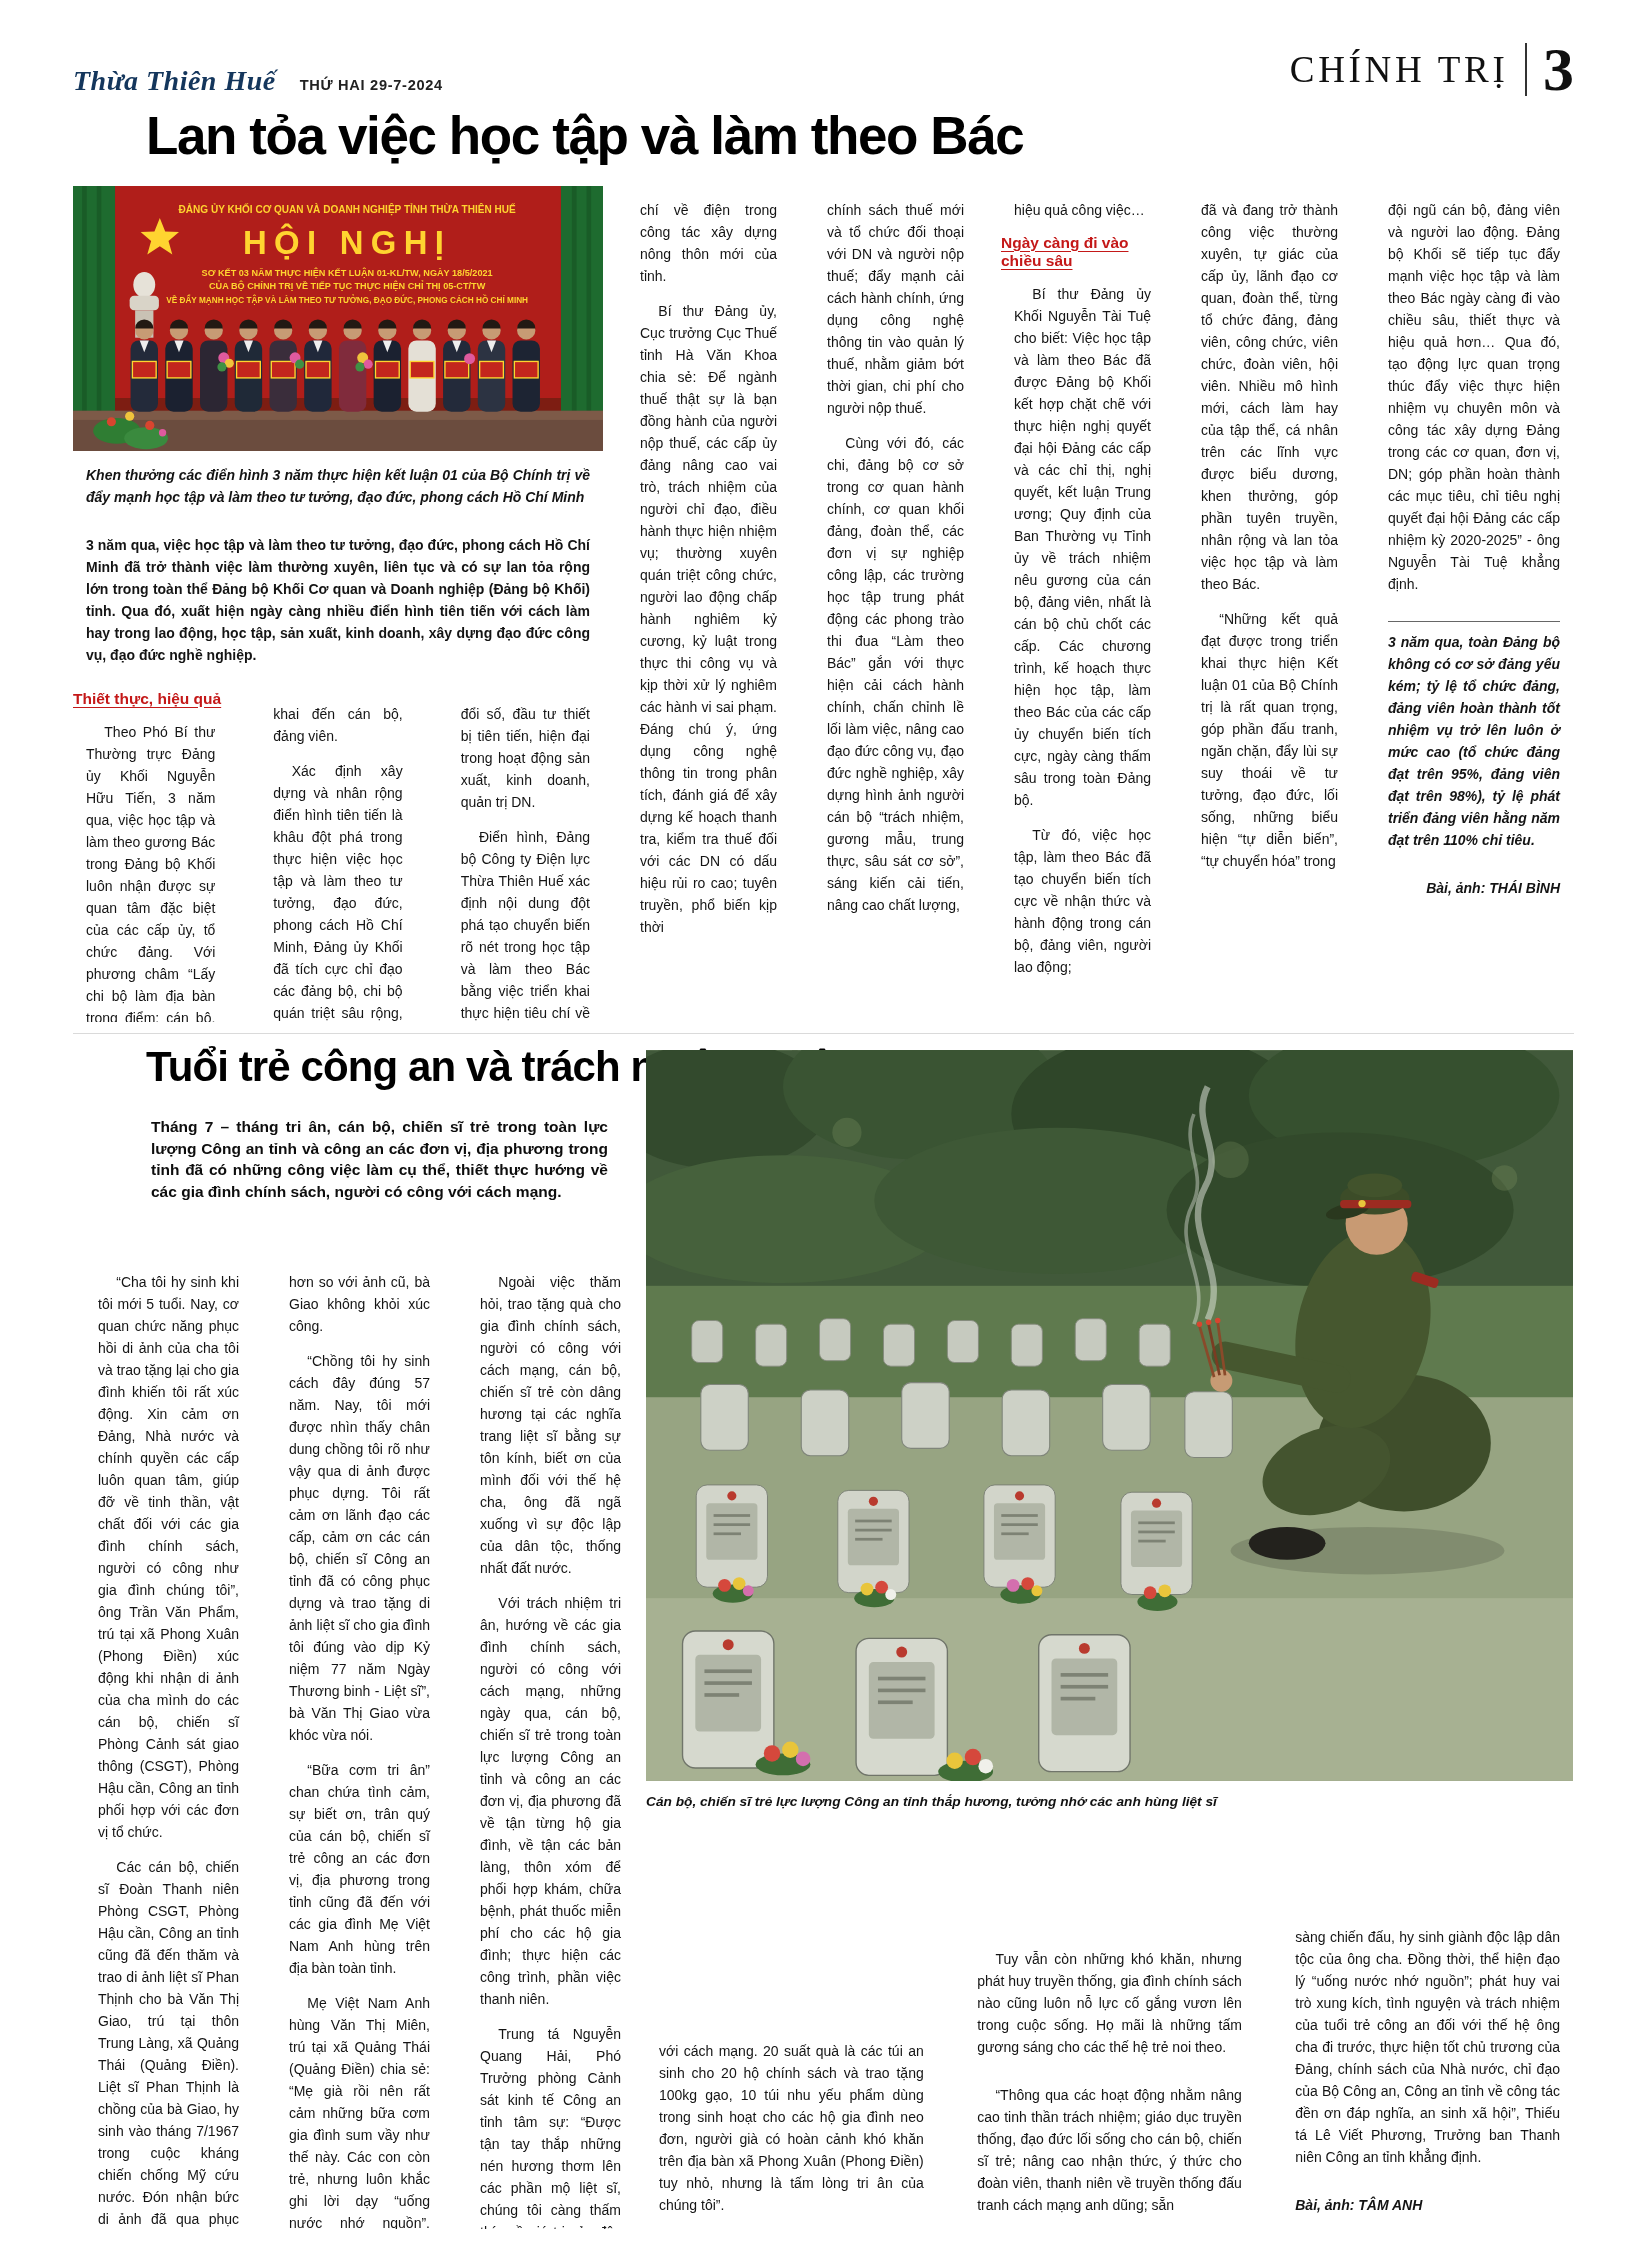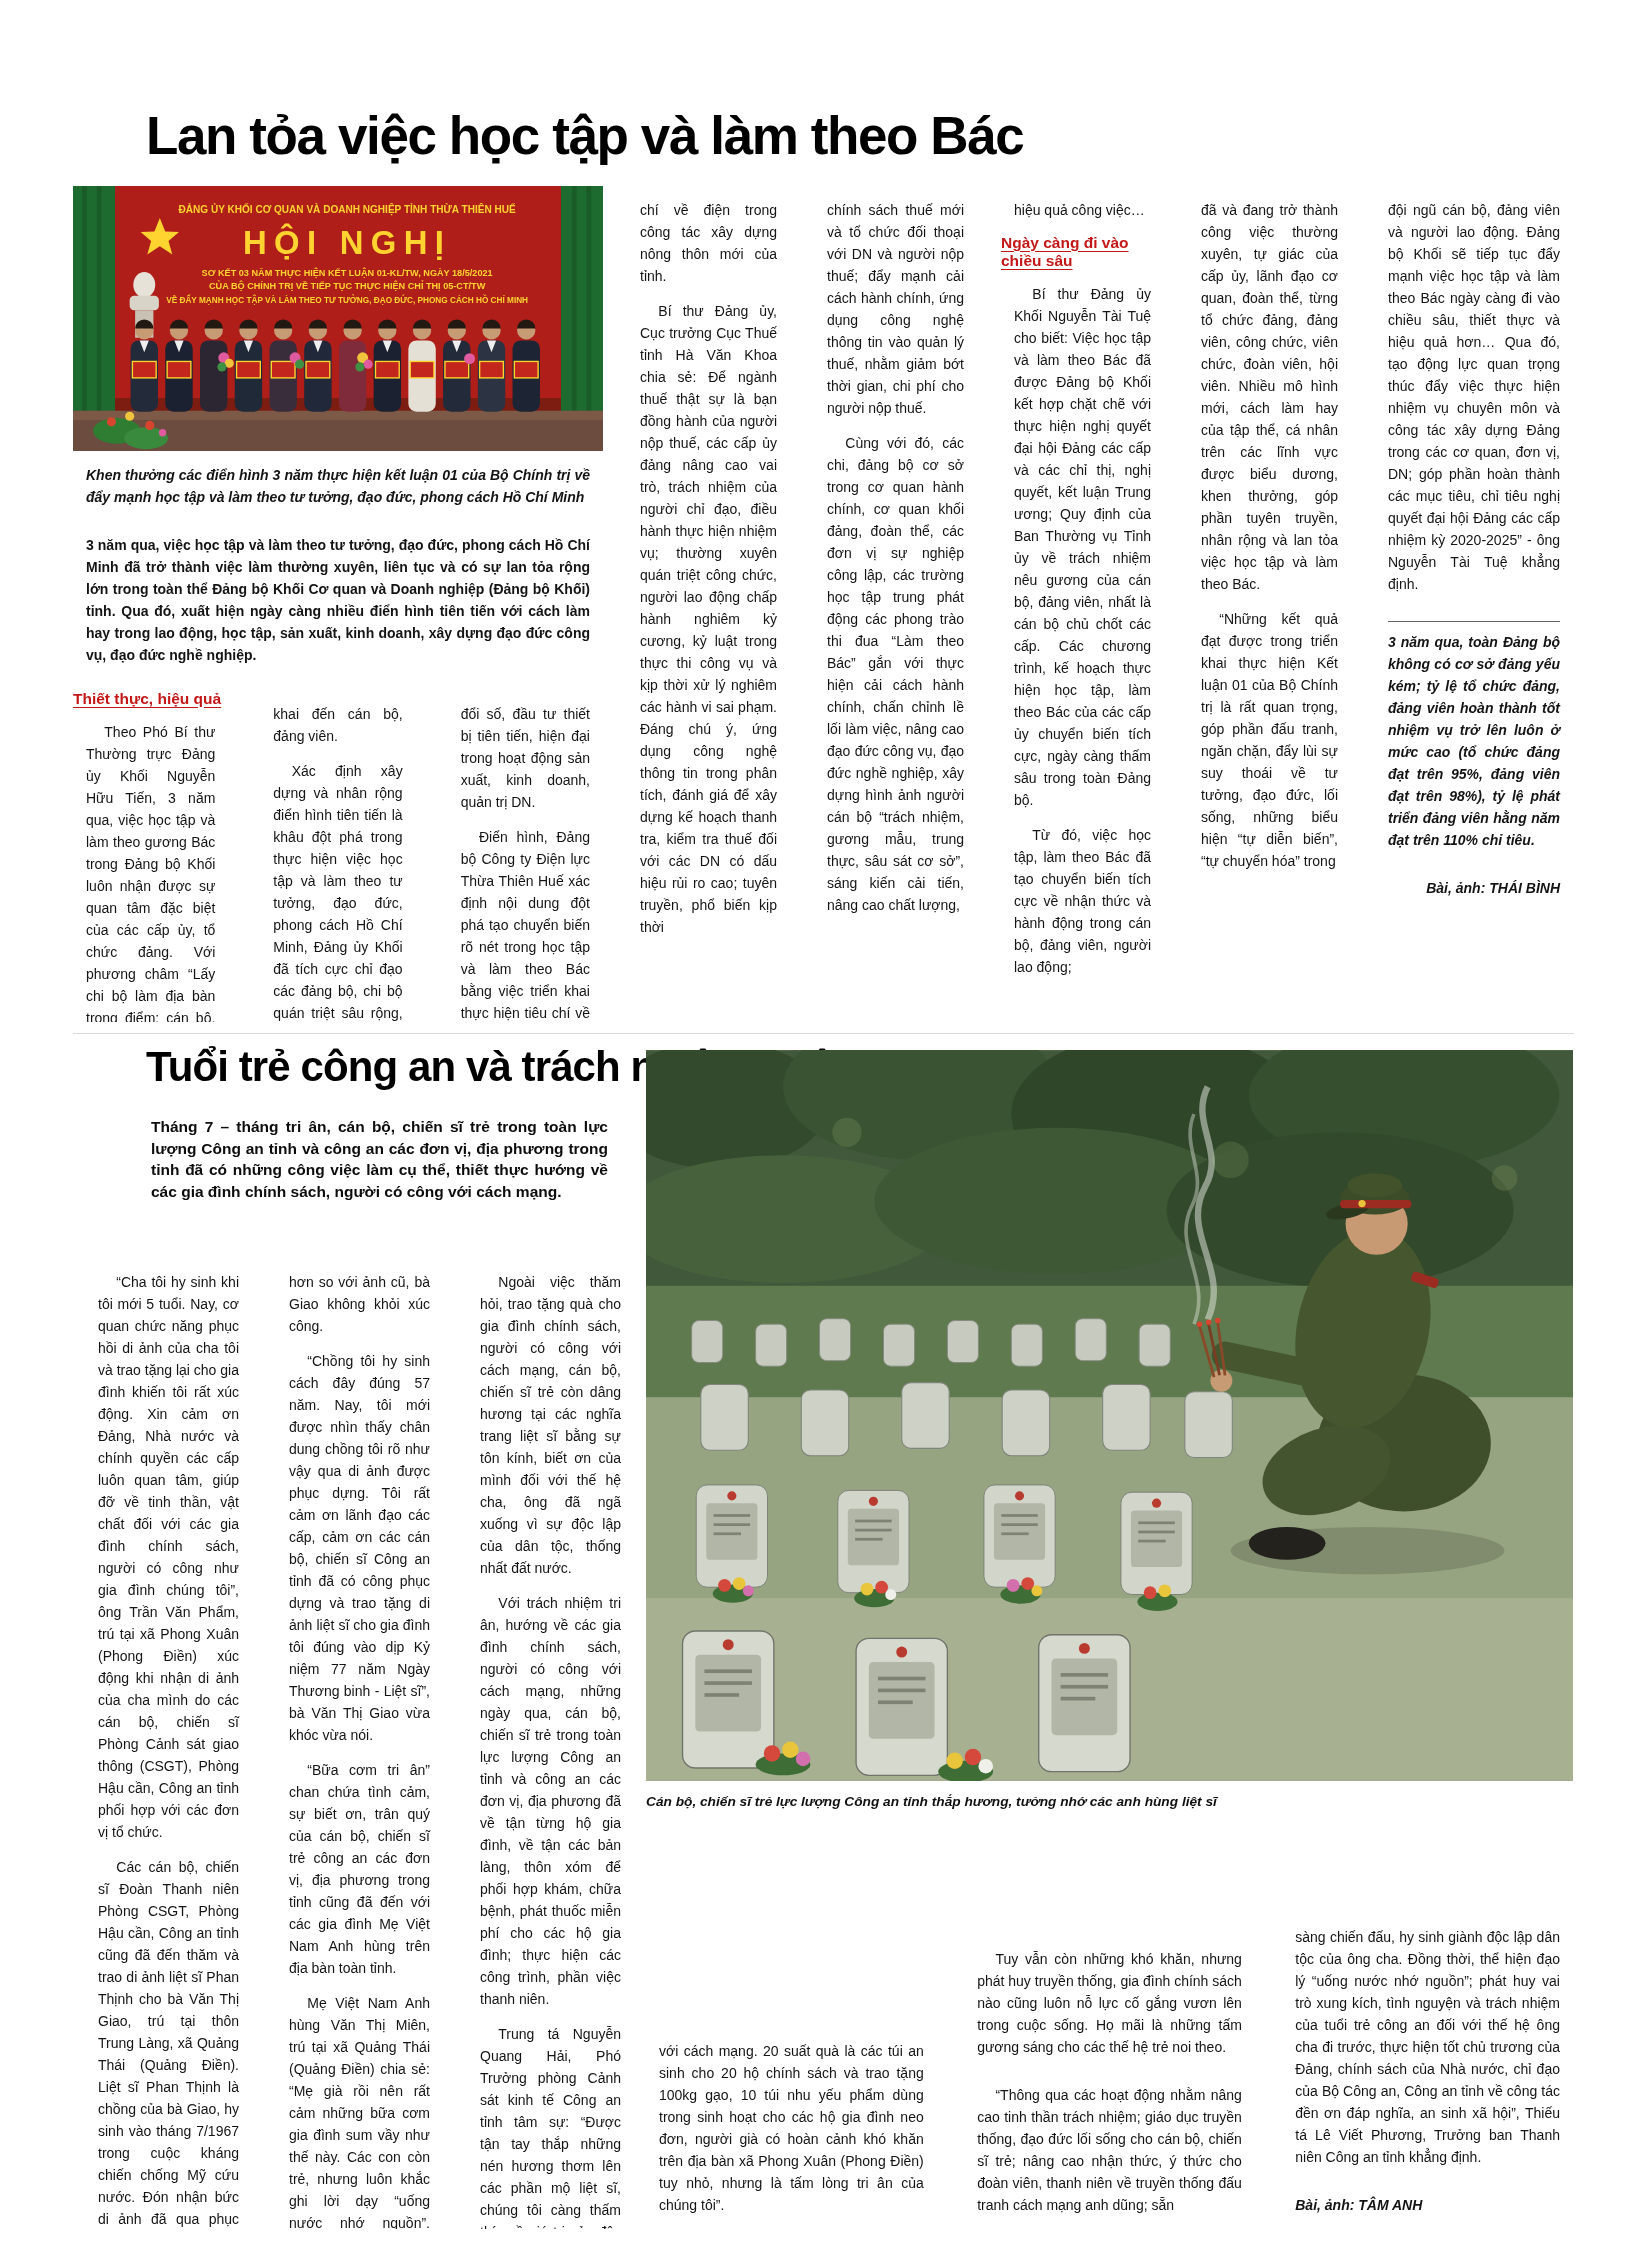--- a/index.html
+++ b/index.html
@@ -59,20 +59,31 @@
   .a2-cols3 .col { flex:1 1 0; overflow:hidden; }
   .a2-photoblock { position:absolute; left:573px; top:7.3px; width:927px; }
   .a2-bottom { position:absolute; left:573px; top:809px; width:927px; bottom:0; display:flex; gap:27.4px; overflow:hidden;align-items:flex-end; }
   .a2-bottom .col { flex:1 1 0; overflow:hidden; display:flex; flex-direction:column; }
 </style>
 </head>
 <body>
 
 <div class="page">
 
+  <div class="hdr">
+    <div class="hdr-left">
+      <span class="masthead">Thừa Thiên Huế</span>
+      <span class="edition-date">THỨ HAI 29-7-2024</span>
+    </div>
+    <div class="hdr-right">
+      <span class="section-label">CHÍNH TRỊ</span>
+      <span class="section-divider"></span>
+      <span class="page-number">3</span>
+    </div>
+  </div>
 
   <div class="a1">
     <h1 class="a1-headline">Lan tỏa việc học tập và làm theo Bác</h1>
 
     <div class="a1-body">
 
       <div class="a1-left">
         <div class="photo-frame">
           <svg width="530" height="265" viewBox="0 0 580 290">
             <rect width="580" height="290" fill="#7d1d12"></rect>

